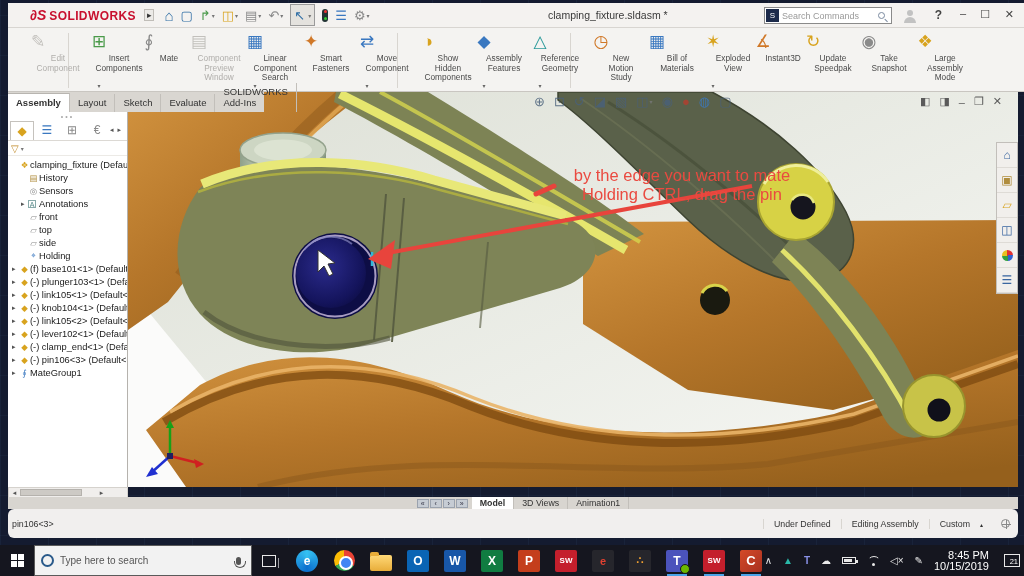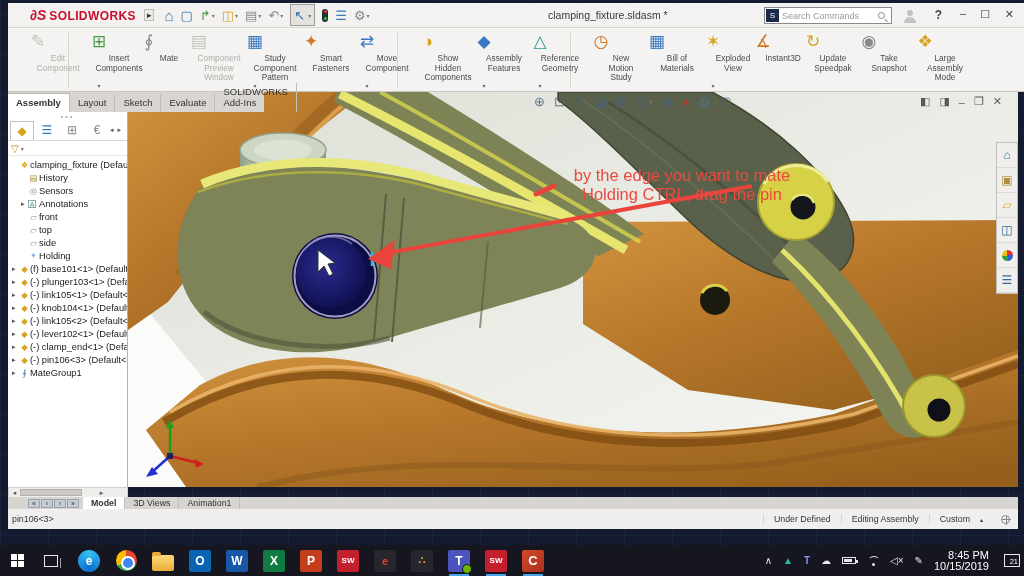--- a/index.html
+++ b/index.html
@@ -80,26 +80,26 @@
   .hicon{font-size:13px;color:#49607a;opacity:.85;}
   .docctl{position:absolute;right:16px;top:3px;display:flex;gap:9px;z-index:6;color:#5a5a5a;font-size:11px;align-items:center;}
   .view-label{left:133px;top:500px;font-size:9.5px;color:#1a1a1a;z-index:5;}
 
   
   .taskpane{left:996px;top:142px;width:22px;height:152px;background:#f1efec;border:1px solid #c2bfba;z-index:7;display:flex;flex-direction:column;}
   .tpicon{flex:1;display:flex;align-items:center;justify-content:center;font-size:12px;color:#3a66a0;border-bottom:1px solid #dedbd6;}
   .tp-ball{width:11px;height:11px;border-radius:50%;background:conic-gradient(#e03030 0 90deg,#3060d0 0 180deg,#30a040 0 270deg,#e8c020 0 360deg);}
 
   
-  .sheetrow{left:8px;top:497px;width:1010px;height:12px;background:#d8d5d0;display:flex;align-items:stretch;z-index:5;}
+  .sheetrow{left:8px;top:497px;width:1010px;height:12px;background:#d8d5d0;display:flex;align-items:stretch;z-index:5;justify-content:center;}
   .sheetnav{display:flex;align-items:center;gap:1px;padding:0 4px 0 20px;}
   .snb{width:12px;height:9px;background:#c6ccd4;border:1px solid #9aa2ae;font-size:7px;line-height:7px;text-align:center;color:#334;}
   .stab{font-size:8.8px;padding:1px 8px 0;color:#333;border-right:1px solid #c2bfba;}
   .stab.active{background:#fff;font-weight:bold;}
-  .statusbar{left:8px;top:509px;width:1010px;height:20px;background:#f1efee;display:flex;align-items:center;font-size:8.8px;color:#333;z-index:5;}
+  .statusbar{left:8px;top:509px;width:1010px;height:29px;background:#f1efee;display:flex;align-items:center;font-size:8.8px;color:#333;z-index:5;border-radius:6px;}
   .statusbar .sel{padding-left:4px;flex:1;}
   .statusbar .sitem{padding:0 10px;border-left:1px solid #d8d5d0;}
   .statusbar .cfg .dd2{font-size:6px;margin-left:10px;}
   .globe{width:9px;height:9px;border-radius:50%;border:1px solid #888;position:relative;margin:0 8px;}
   .globe::before{content:"";position:absolute;left:3.5px;top:0;width:2px;height:9px;border-left:1px solid #888;}
   .globe::after{content:"";position:absolute;left:0;top:3.5px;width:9px;height:2px;border-top:1px solid #888;}
 
   
   .taskbar{left:0;top:545px;width:1024px;height:31px;background:#15161f;display:flex;align-items:center;z-index:9;}
   .startbtn{width:34px;height:31px;display:flex;align-items:center;justify-content:center;}
@@ -191,21 +191,21 @@
     <div class="rbtn narrow">
         <span class="ricon c-gray">∮</span>
         <span class="rlabel">Mate</span>
       </div>
     <div class="rbtn disabled">
         <span class="ricon">▤</span>
         <span class="rlabel">Component Preview Window</span>
       </div>
     <div class="rbtn">
         <span class="ricon c-blue">▦</span>
-        <span class="rlabel">Study Component Pattern</span>
+        <span class="rlabel">Linear Component Search</span>
         <span class="caret">▾</span>
       </div>
     <div class="rbtn">
         <span class="ricon c-org">✦</span>
         <span class="rlabel">Smart Fasteners</span>
       </div>
     <div class="rbtn">
         <span class="ricon c-blue">⇄</span>
         <span class="rlabel">Move Component</span>
         <span class="caret">▾</span>
@@ -531,20 +531,25 @@
 
   <div class="abs taskbar">
     <span class="startbtn">
         <span class="winlogo">
           <span></span>
           <span></span>
           <span></span>
           <span></span>
         </span>
       </span>
+    <div class="tsearch">
+      <span class="cortana"></span>
+      <span class="ph">Type here to search</span>
+      <span class="micbody"></span>
+    </div>
     <span class="taskview"></span>
     <div class="tapps">
       <span class="tapp">
           <span class="tile edge">e</span>
         </span>
       <span class="tapp">
           <span class="chromeic"></span>
         </span>
       <span class="tapp">
           <span class="folder"></span>

